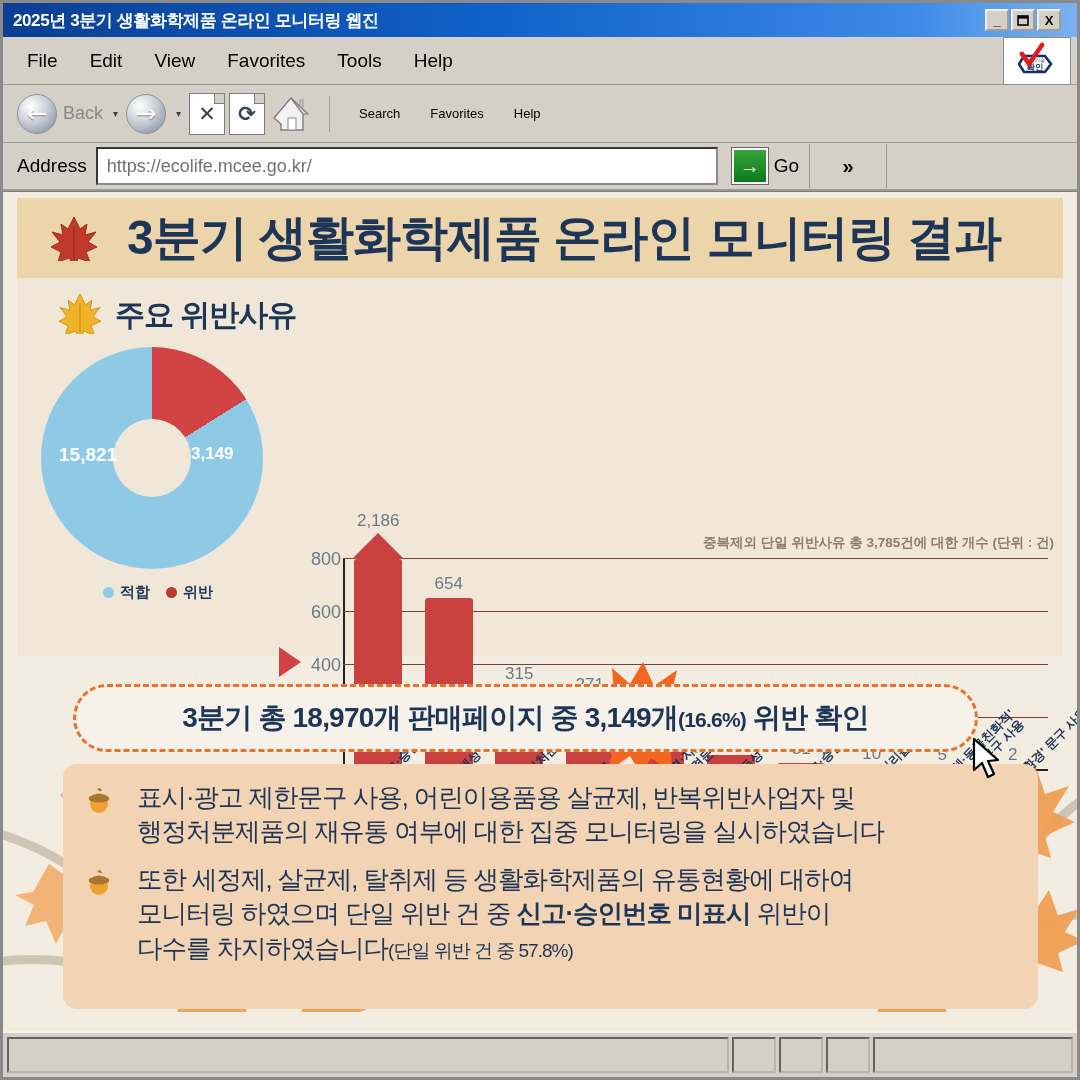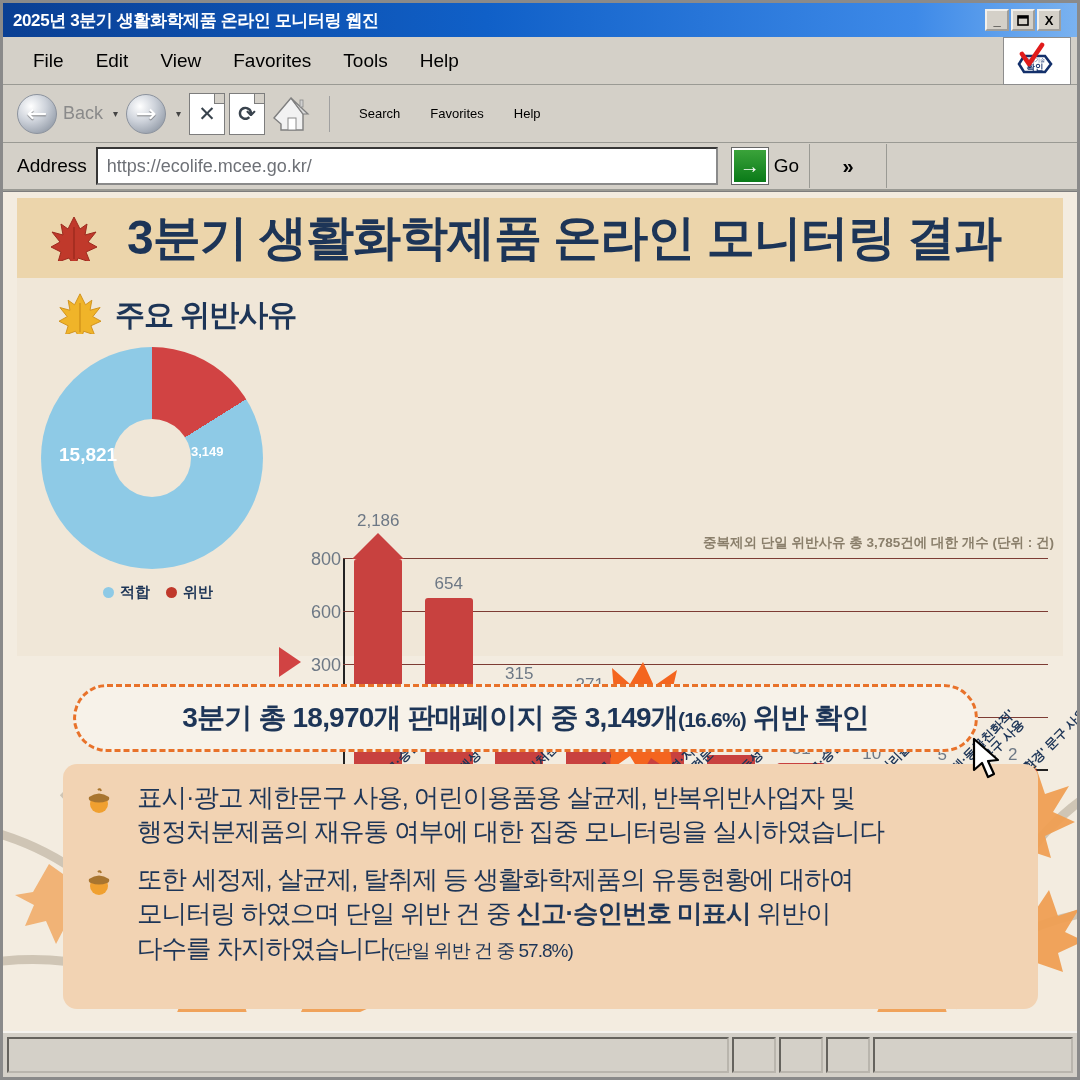--- a/index.html
+++ b/index.html
@@ -38,21 +38,21 @@
   }
   .winbtn.min{align-items:flex-end;padding-bottom:2px;}
   
   .menubar{
     flex:0 0 48px;height:48px;
     background:#d4d0c8;
     border-bottom:1px solid #9a9a94;
     display:flex;align-items:center;
     box-sizing:border-box;
   }
-  .menubar .items{display:flex;align-items:center;flex:1;padding-left:18px;gap:8px;}
+  .menubar .items{display:flex;align-items:center;flex:1;padding-left:12px;gap:8px;}
   .menubar .mi{
     font-size:19px;color:#000;padding:4px 12px;white-space:nowrap;
   }
   .certbadge{
     width:66px;height:46px;margin-right:6px;background:#fff;
     border:1px solid #8d8d8d;
     position:relative;flex:0 0 66px;
     display:flex;align-items:center;justify-content:center;
   }
   
@@ -161,21 +161,21 @@
     background:conic-gradient(from 0deg,#d14343 0deg 58deg,#8ecae6 58deg 360deg);
   }
   .donut .hole{
     position:absolute;left:50%;top:50%;transform:translate(-50%,-50%);
     width:78px;height:78px;border-radius:50%;background:#f0e7d8;
   }
   .donut .lbl-b{
     position:absolute;left:18px;top:97px;color:#fff;font-weight:bold;font-size:19px;
   }
   .donut .lbl-r{
-    position:absolute;left:150px;top:97px;color:#fff;font-weight:bold;font-size:13px;
+    position:absolute;left:150px;top:97px;color:#fff;font-weight:bold;font-size:17px;
   }
   .donutlegend{
     position:absolute;left:30px;top:236px;width:210px;
     display:flex;justify-content:center;gap:16px;align-items:center;
   }
   .lgitem{display:flex;align-items:center;gap:6px;}
   .lgdot{width:11px;height:11px;border-radius:50%;}
   .lgtxt{font-size:15px;font-weight:bold;color:#1d3557;}
   .tri{
     position:absolute;left:276px;top:455px;
@@ -399,21 +399,21 @@
           <span class="lgtxt">위반</span>
         </div>
       </div>
     </div>
     <div class="tri"></div>
 
     <div class="chartnote">중복제외 단일 위반사유 총 3,785건에 대한 개수 (단위 : 건)</div>
     <div class="yaxis">
         <div class="ytick" style="top: 223px;">0</div>
         <div class="ytick" style="top: 170px;">200</div>
-        <div class="ytick" style="top: 117px;">300</div>
+        <div class="ytick" style="top: 117px;">400</div>
         <div class="ytick" style="top: 64px;">600</div>
         <div class="ytick" style="top: 11px;">800</div>
       </div>
     <div class="plot">
       <div class="yaxisline"></div>
       <div class="axisline"></div>
     <div class="gridline" style="bottom: 0px; background: rgb(34, 34, 34);"></div>
         <div class="gridline" style="bottom: 53px;"></div>
         <div class="gridline" style="bottom: 106px;"></div>
         <div class="gridline" style="bottom: 159px;"></div>

